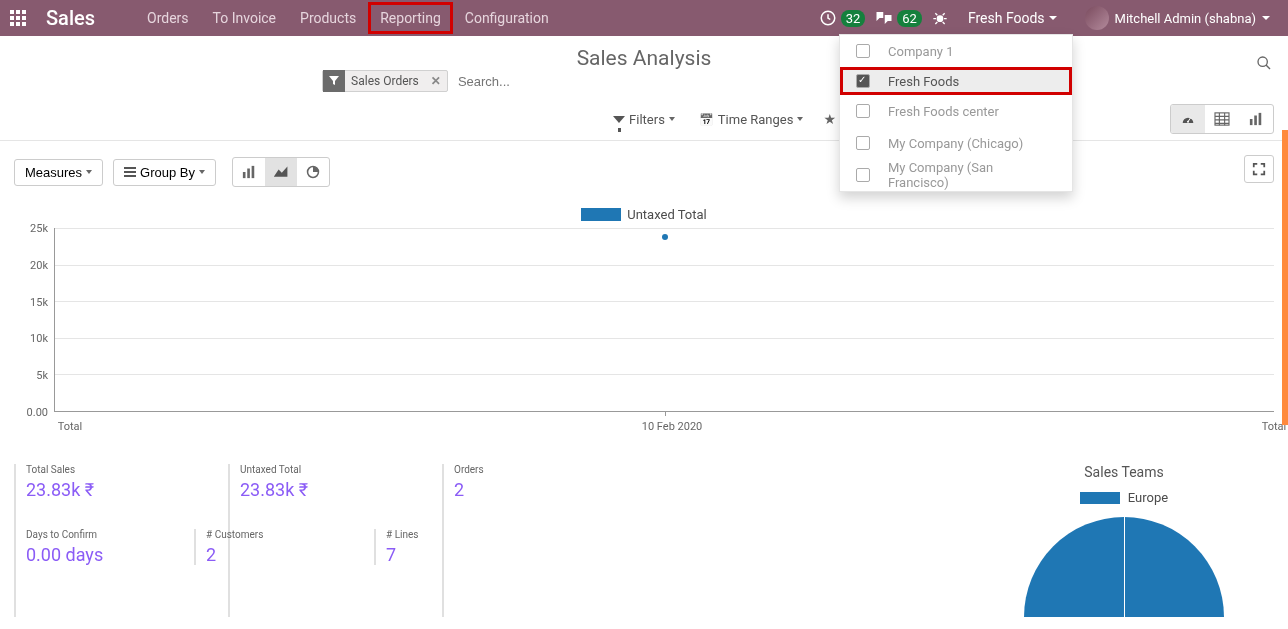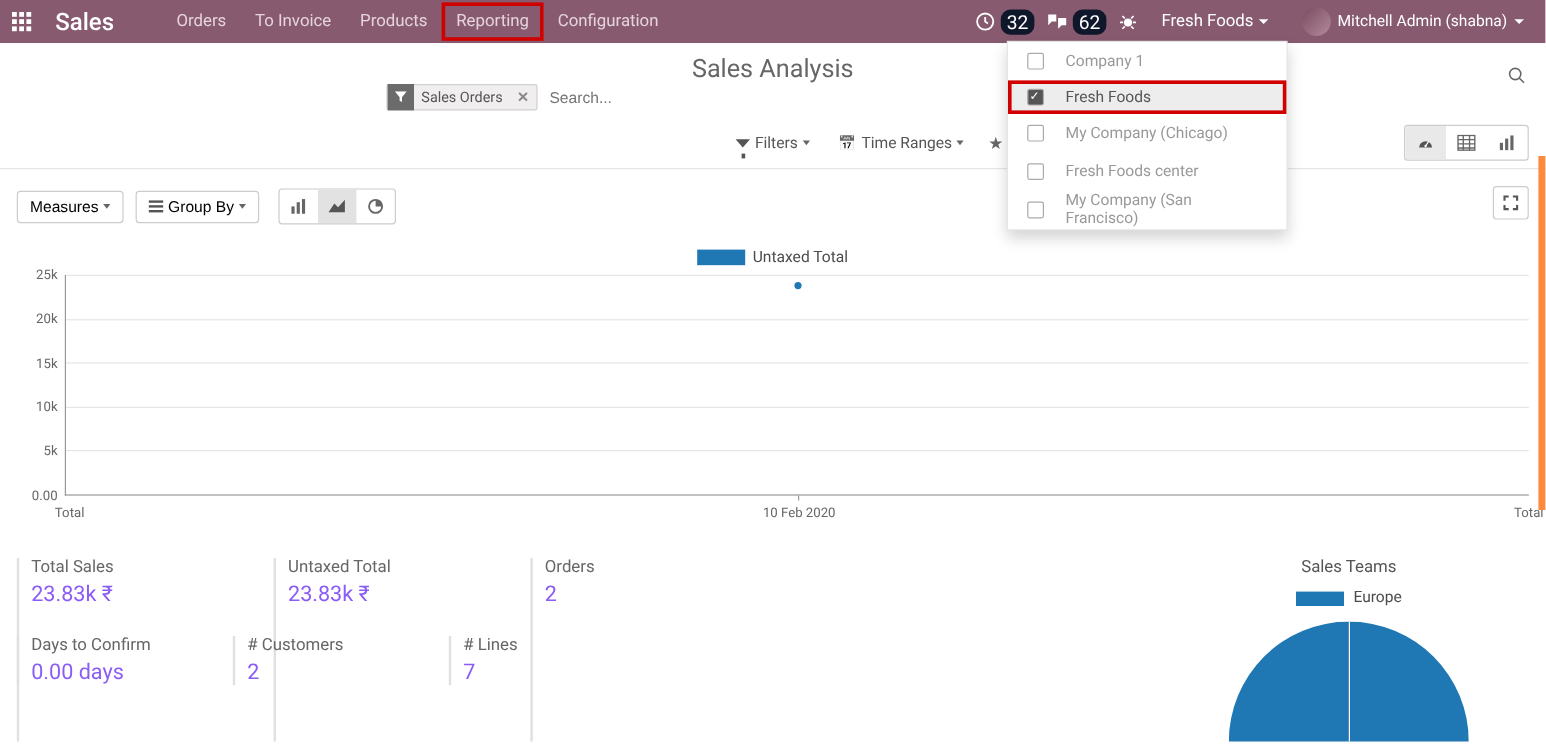--- a/index.html
+++ b/index.html
@@ -9,21 +9,21 @@
 .navbar { background: #875a6f; height: 36px; display: flex; align-items: center; color: #fff; padding: 0 10px; }
 .apps-icon { display: grid; grid-template-columns: repeat(3, 4px); grid-template-rows: repeat(3, 4px); gap: 2px; margin-right: 20px; cursor: pointer; }
 .apps-icon span { background: #fff; width: 4px; height: 4px; }
 .brand { font-size: 20px; font-weight: 500; color: #fff; margin-right: 40px; }
 .nav-menu { display: flex; gap: 0; }
 .nav-item { padding: 8px 12px; color: #e6d5dd; font-size: 14px; cursor: pointer; }
 .nav-item.highlighted { border: 3px solid #d10000; padding: 5px 9px; }
 .nav-spacer { flex: 1; }
 .nav-right { display: flex; align-items: center; gap: 10px; color: #fff; }
 .nav-icon { position: relative; cursor: pointer; display: flex; align-items: center; gap: 4px; }
-.badge-green { background: #0f172a; color: #fff; font-size: 16px; padding: 1px 5px; border-radius: 8px; }
+.badge-green { background: #15803d; color: #fff; font-size: 13px; padding: 1px 5px; border-radius: 8px; }
 .company-sel { padding: 8px 10px; cursor: pointer; display: flex; align-items: center; gap: 4px; font-size: 14px; }
 .caret { border-left: 4px solid transparent; border-right: 4px solid transparent; border-top: 4px solid #fff; display: inline-block; }
 .avatar { width: 24px; height: 24px; border-radius: 50%; background: linear-gradient(135deg, #7a4b5e, #b38a9c); }
 .user-sel { display: flex; align-items: center; gap: 6px; padding: 0 8px; cursor: pointer; }
 
 
 .company-dropdown { position: absolute; top: 34px; right: 215px; width: 234px; background: #fff; box-shadow: 0 6px 12px rgba(0,0,0,0.175); z-index: 100; border: 1px solid rgba(0,0,0,0.1); }
 .dd-item { display: flex; align-items: center; padding: 16px 16px; color: #999; cursor: pointer; height: 28px; }
 .dd-item.highlighted { border: 3px solid #d10000; background: #ededed; color: #555; padding: 3px 13px; }
 .dd-check { width: 14px; height: 14px; border: 1px solid #aaa; border-radius: 2px; margin-right: 18px; }
@@ -72,21 +72,21 @@
 .plot-area { position: absolute; left: 0; right: 0; top: 0; height: 184px; border-left: 1px solid #999; border-bottom: 1px solid #999; }
 .grid-line { position: absolute; left: 0; right: 0; border-top: 1px solid #e5e5e5; }
 .data-point { position: absolute; width: 6px; height: 6px; background: #1f77b4; border-radius: 50%; transform: translate(-50%, -50%); }
 .x-labels { position: relative; height: 20px; }
 .x-label { position: absolute; font-size: 11px; color: #666; transform: translateX(-50%); top: 4px; }
 .x-tick { position: absolute; top: 184px; width: 1px; height: 4px; background: #999; }
 
 
 .kpi-row { display: flex; gap: 34px; margin-top: 26px; }
 .kpi { border-left: 2px solid #e0e0e0; padding-left: 10px; width: 180px; }
-.kpi-label { font-size: 14px; color: #666; margin-bottom: 4px; }
+.kpi-label { font-size: 10px; color: #666; margin-bottom: 4px; }
 .kpi-value { font-size: 18px; color: #8b5cf6; }
 .sales-teams { margin-left: auto; text-align: center; width: 300px; }
 .st-title { font-size: 14px; color: #555; margin-bottom: 10px; }
 .st-legend { display: flex; align-items: center; justify-content: center; gap: 8px; margin-bottom: 8px; }
 .st-legend-color { width: 40px; height: 12px; background: #1f77b4; }
 .semicircle { width: 200px; height: 100px; overflow: hidden; margin: 12px auto 0; position: relative; }
 .semicircle-inner { width: 200px; height: 200px; border-radius: 50%; background: #1f77b4; position: relative; }
 .semicircle-line { position: absolute; left: 50%; top: 0; width: 1px; height: 100px; background: #fff; }
 
 .kpi-second-row { display: flex; margin-top: 22px; }
@@ -157,25 +157,25 @@
   <div class="dd-item">
       <span class="dd-check"></span>
       <span>Company 1</span>
     </div>
   <div class="dd-item highlighted">
       <span class="dd-check checked"></span>
       <span>Fresh Foods</span>
     </div>
   <div class="dd-item">
       <span class="dd-check"></span>
-      <span>My Company (Chicago)</span>
+      <span>Fresh Foods center</span>
     </div>
   <div class="dd-item">
       <span class="dd-check"></span>
-      <span>Fresh Foods center</span>
+      <span>My Company (Chicago)</span>
     </div>
   <div class="dd-item">
       <span class="dd-check"></span>
       <span>My Company (San Francisco)</span>
     </div>
 </div>
 
 <div class="control-panel">
   <div class="cp-top">
     <div class="page-title">Sales Analysis</div>
@@ -295,21 +295,21 @@
       </div>
       <div class="plot-area">
         <div class="grid-line" style="top:0%"></div>
         <div class="grid-line" style="top:20%"></div>
         <div class="grid-line" style="top:40%"></div>
         <div class="grid-line" style="top:60%"></div>
         <div class="grid-line" style="top:80%"></div>
         <div class="data-point" style="left:50%; top:4.7%"></div>
         <span class="x-tick" style="left:50%"></span>
       </div>
-      <div class="x-labels" style="position:absolute; left:4px; right:0; top:188px;">
+      <div class="x-labels" style="position:absolute; left:16px; right:0; top:188px;">
         <span class="x-label" style="left:0%">Total</span>
         <span class="x-label" style="left:50%">10 Feb 2020</span>
         <span class="x-label" style="left:100%">Total</span>
       </div>
     </div>
   </div>
 
   <div class="kpi-row">
     <div class="kpi">
         <div class="kpi-label">Total Sales</div>

